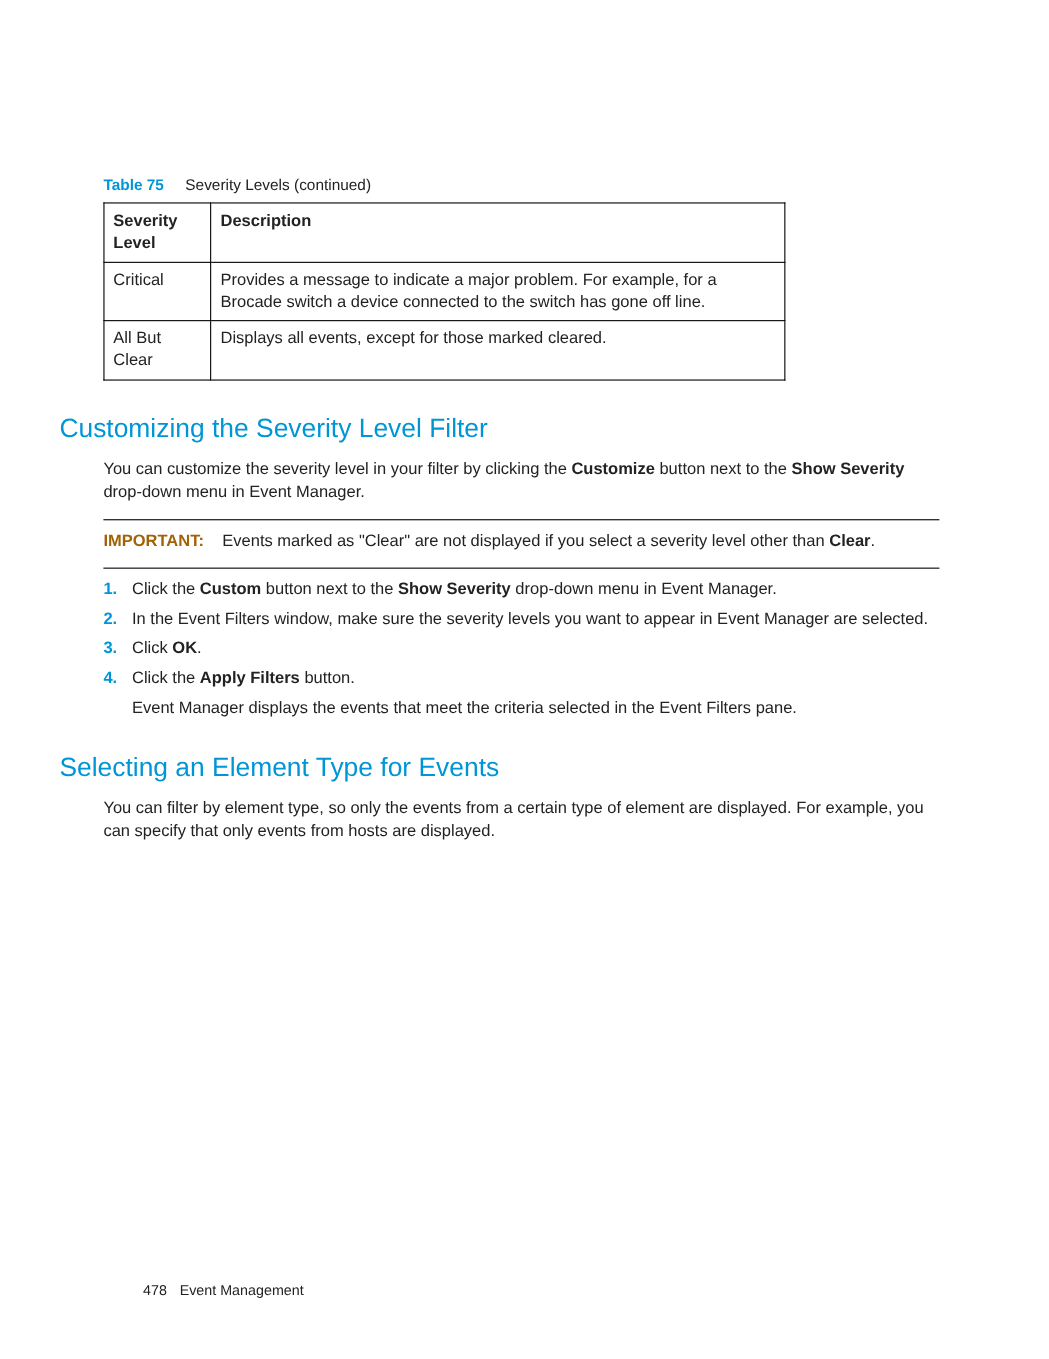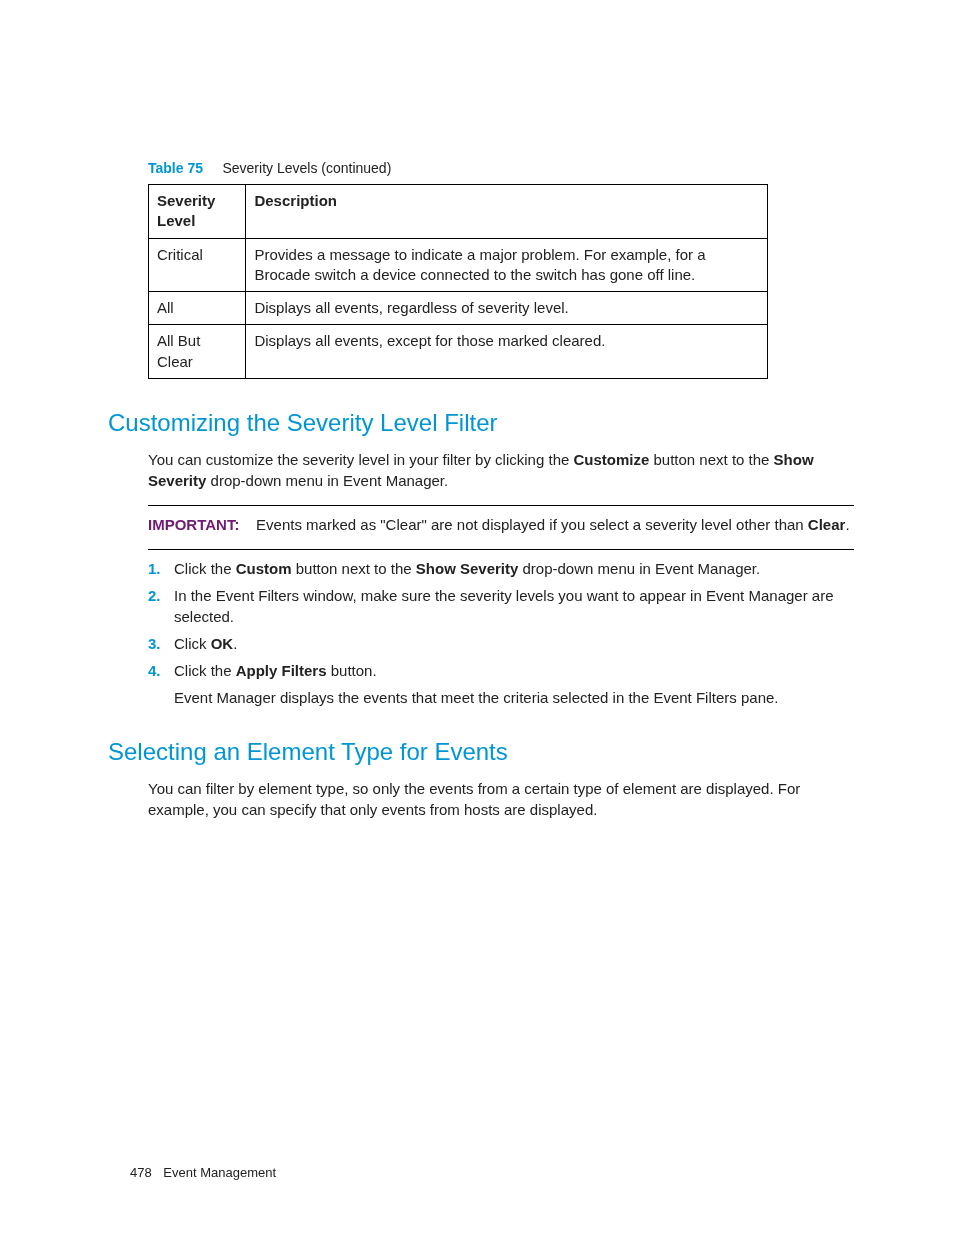--- a/index.html
+++ b/index.html
@@ -6,21 +6,21 @@
     margin: 0;
     font-family: Arial, Helvetica, sans-serif;
     font-size: 15px;
     color: #222;
     background: #fff;
   }
   .page {
     box-sizing: border-box;
     width: 954px;
     height: 1235px;
-    padding: 160px 100px 0 108px;
+    padding: 160px 100px 0 54px;
     position: relative;
   }
   .table-caption {
     font-size: 14px;
     margin-bottom: 8px;
   }
   .table-caption .tbl-label {
     color: #0096D6;
     font-weight: bold;
   }
@@ -57,21 +57,21 @@
   .hr-line {
     border: none;
     border-top: 1px solid #000;
     margin: 14px 0 8px 0;
   }
   .important-block {
     margin: 0 0 8px 0;
     line-height: 1.4;
   }
   .important-label {
-    color: #701a75;
+    color: #a16207;
     font-weight: bold;
   }
   ol.steps {
     list-style: none;
     padding-left: 0;
     margin: 0 0 12px 0;
   }
   ol.steps > li {
     position: relative;
     padding-left: 26px;
@@ -118,24 +118,20 @@
         <th>Severity Level</th>
         <th>Description</th>
       </tr>
     </thead>
     <tbody>
       <tr>
         <td>Critical</td>
         <td>Provides a message to indicate a major problem. For example, for a Brocade switch a device connected to the switch has gone off line.</td>
       </tr>
       <tr>
-        <td>All</td>
-        <td>Displays all events, regardless of severity level.</td>
-      </tr>
-      <tr>
         <td>All But Clear</td>
         <td>Displays all events, except for those marked cleared.</td>
       </tr>
     </tbody>
   </table>
 
   <h2 class="section">Customizing the Severity Level Filter</h2>
 
   <div class="body-indent">
     <p>

